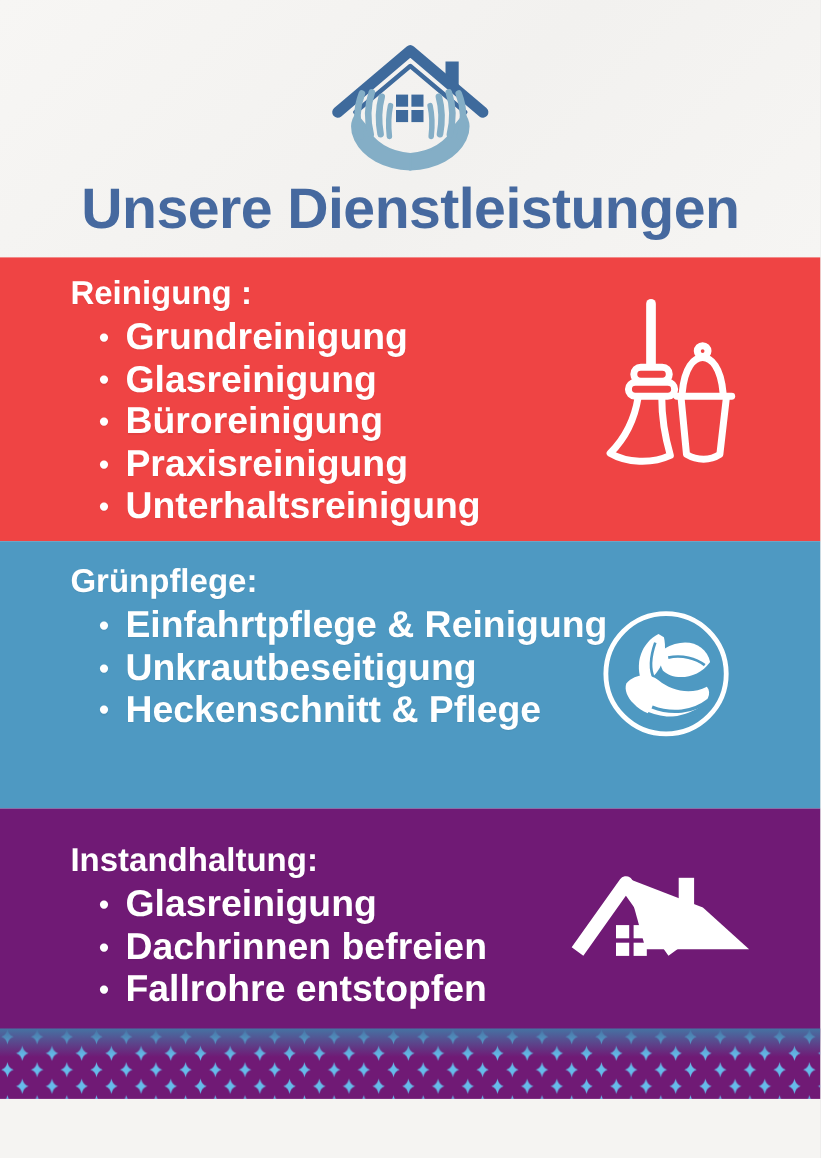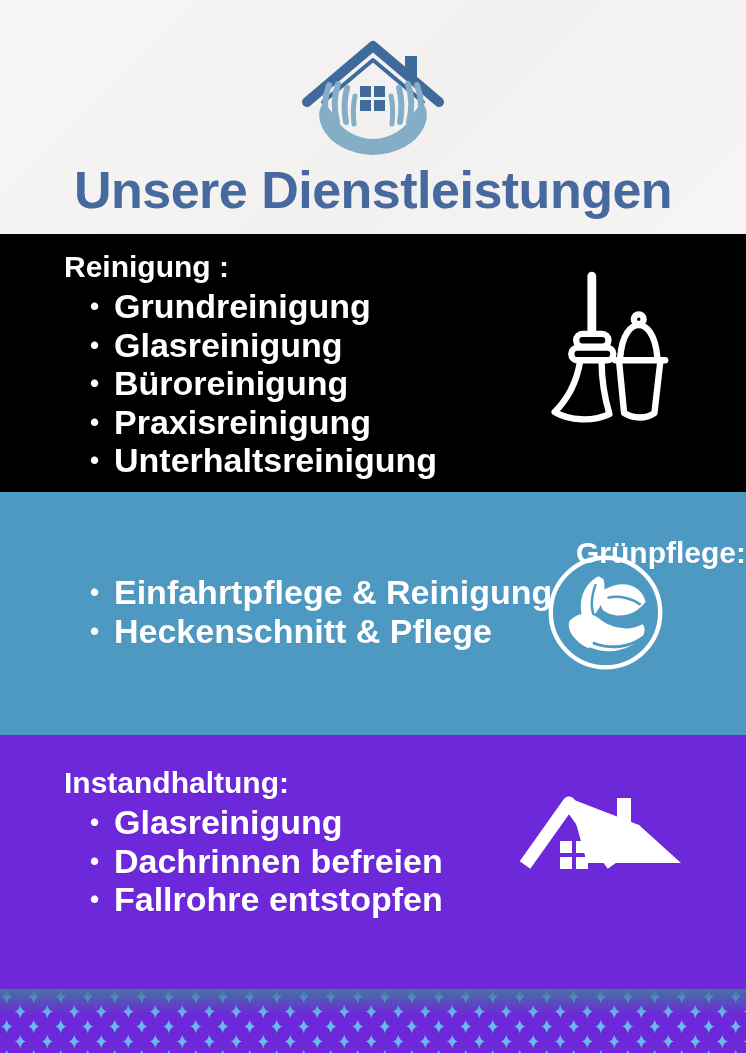--- a/index.html
+++ b/index.html
@@ -35,33 +35,33 @@
     width: 100%;
     text-align: center;
     font-size: 52px;
     font-weight: 700;
     letter-spacing: -0.5px;
     color: #46699f;
   }
 
   
   .section { position: relative; width: 100%; color: #ffffff; }
-  .section-reinigung      { height: 258px; background: #000000; }
+  .section-reinigung      { height: 258px; background: #ef4444; }
   .section-gruenpflege    { height: 243px; background: #4e99c2; }
-  .section-instandhaltung { height: 318px; background: #6d28d9; }
+  .section-instandhaltung { height: 264px; background: #701a75; }
 
   .section h2 {
     font-size: 30px;
     font-weight: 700;
     line-height: 38px;
     padding-left: 64px;
     text-shadow: 0 1px 1px rgba(0,0,0,0.06);
   }
   .section-reinigung h2      { padding-top: 14px; }
-  .section-gruenpflege h2    { padding-top: 42px; text-align: right; }
+  .section-gruenpflege h2    { padding-top: 18px; }
   .section-instandhaltung h2 { padding-top: 29px; }
 
   .section ul {
     list-style: none;
     margin-left: 88px;
     margin-top: 1px;
   }
   .section li {
     position: relative;
     font-size: 34px;
@@ -162,20 +162,21 @@
         <path d="M77,93 L128,93"></path>
         <path d="M81,95 L86,147 C96,153 108,153 117,147 L123,95"></path>
       </g>
     </svg>
   </div>
 
   <div class="section section-gruenpflege">
     <h2>Grünpflege:</h2>
     <ul>
       <li>Einfahrtpflege &amp; Reinigung</li>
+      <li>Unkrautbeseitigung</li>
       <li>Heckenschnitt &amp; Pflege</li>
     </ul>
 
     <svg class="icon-leaves" viewBox="0 0 130 130" aria-hidden="true">
       <circle cx="65" cy="65" r="56" fill="none" stroke="#ffffff" stroke-width="4.5"></circle>
 
       <path d="M58,28 C42,36 35,56 43,74 C59,68 67,48 63,31 Z" fill="#ffffff"></path>
       <path d="M55,36 C50,50 50,62 54,70" fill="none" stroke="#4e99c2" stroke-width="2.5"></path>
 
       <path d="M63,42 C83,30 102,37 106,54 C95,70 72,72 62,62 C58,54 59,47 63,42 Z" fill="#ffffff"></path>

